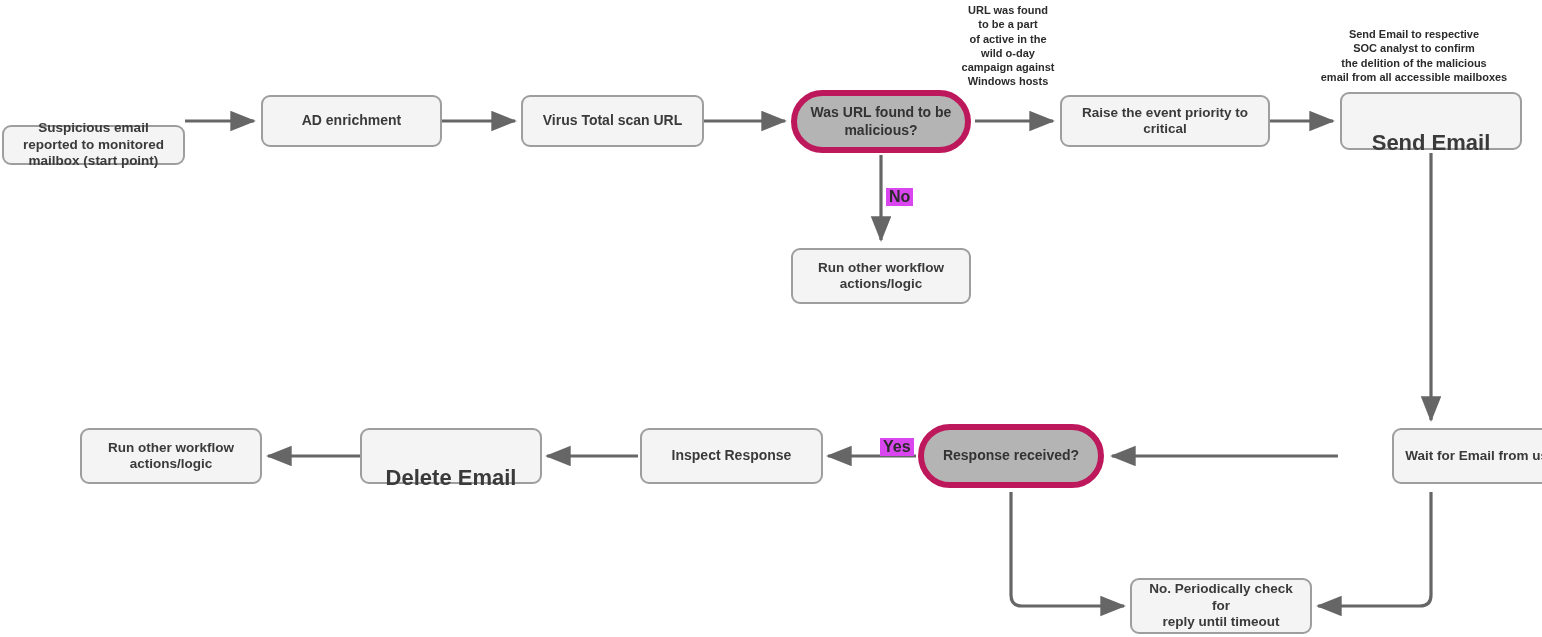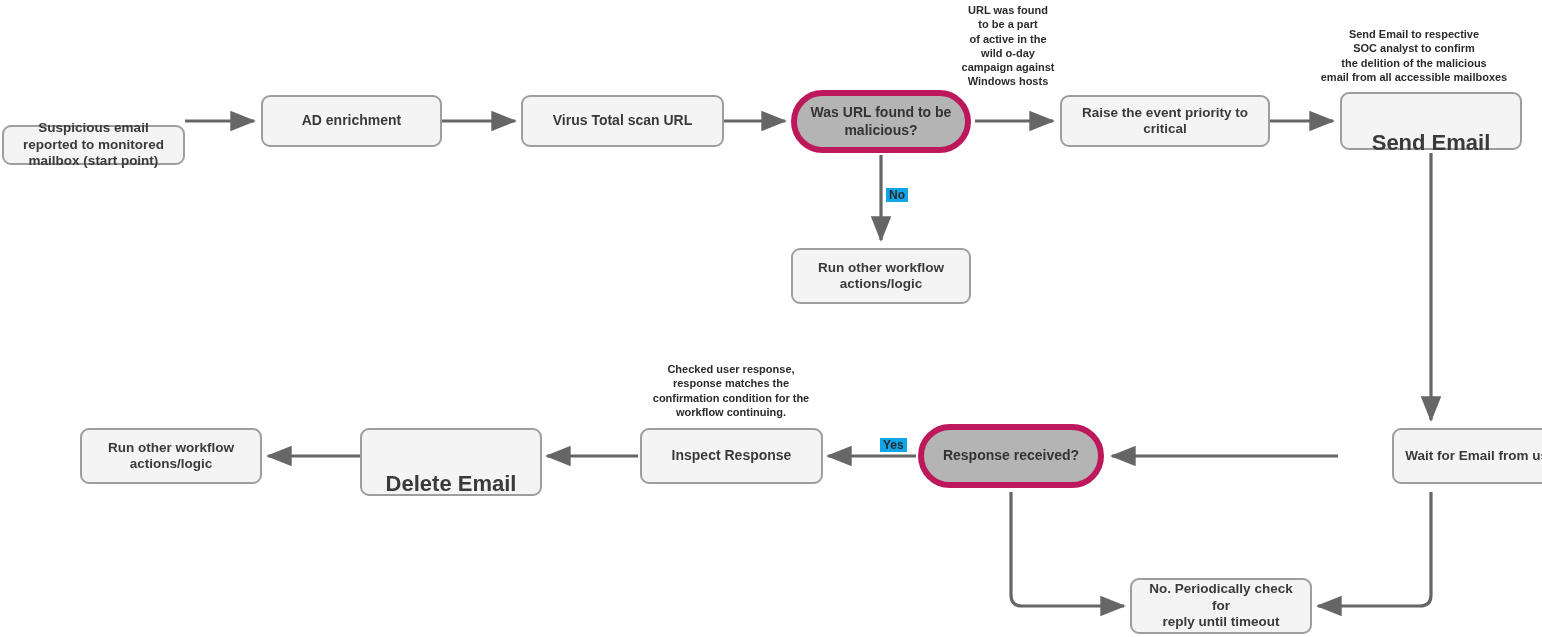--- a/index.html
+++ b/index.html
@@ -60,25 +60,25 @@
     text-align: center;
     font-size: 11px;
     font-weight: bold;
     color: #2b2b2b;
     line-height: 1.30;
     white-space: pre-line;
     z-index: 3;
   }
   .elabel {
     position: absolute;
-    font-size: 12px;
+    font-size: 16px;
     font-weight: bold;
     color: #2b2b2b;
     z-index: 3;
-    background: #0ea5e9;
+    background: #d946ef;
     padding: 0 3px;
   }
 </style>
 </head>
 <body>
 
 <div id="canvas">
 
   <svg id="edges" viewBox="0 0 1542 637">
     <defs>
@@ -115,21 +115,21 @@
   <div class="node" style="left:2px; top:93px; width:183px; height:40px;margin-top:32px;">
     <span class="ntext fs13">Suspicious email
 reported to monitored
 mailbox (start point)</span>
   </div>
 
   <div class="node" style="left:261px; top:95px; width:181px; height:52px;">
     <span class="ntext fs14">AD enrichment</span>
   </div>
 
-  <div class="node" style="left:521px; top:95px; width:203px; height:52px;">
+  <div class="node" style="left:521px; top:95px; width:183px; height:52px;">
     <span class="ntext fs14">Virus Total scan URL</span>
   </div>
 
   <div class="node decision" style="left:791px; top:90px; width:180px; height:63px;">
     <span class="ntext fs14">Was URL found to be
 malicious?</span>
   </div>
 
   <div class="node" style="left:1060px; top:95px; width:210px; height:52px;">
     <span class="ntext fs13">Raise the event priority to
@@ -150,21 +150,21 @@
   </div>
 
   <div class="node decision" style="left:918px; top:424px; width:186px; height:64px;">
     <span class="ntext fs14">Response received?</span>
   </div>
 
   <div class="node" style="left:640px; top:428px; width:183px; height:56px;">
     <span class="ntext fs14">Inspect Response</span>
   </div>
 
-  <div class="node" style="left:360px; top:428px; width:182px; height:68px;">
+  <div class="node" style="left:360px; top:428px; width:182px; height:56px;">
     <span class="ntext fs22">Delete Email</span>
   </div>
 
   <div class="node" style="left:80px; top:428px; width:182px; height:56px;">
     <span class="ntext fs13">Run other workflow
 actions/logic</span>
   </div>
 
   <div class="node" style="left:1130px; top:578px; width:182px; height:56px;">
     <span class="ntext fs13">No. Periodically check for
@@ -176,22 +176,18 @@
 of active in the
 wild o-day
 campaign against
 Windows hosts</div>
 
   <div class="annot" style="left:1286px; top:27px; width:256px;">Send Email to respective
 SOC analyst to confirm
 the delition of the malicious
 email from all accessible mailboxes</div>
 
-  <div class="annot" style="left:628px; top:362px; width:206px;">Checked user response,
-response matches the
-confirmation condition for the
-workflow continuing.</div>
 
   <div class="elabel" style="left:886px; top:188px;">No</div>
 
   <div class="elabel" style="left:880px; top:438px;">Yes</div>
 
 </div>
 
 </body></html>

